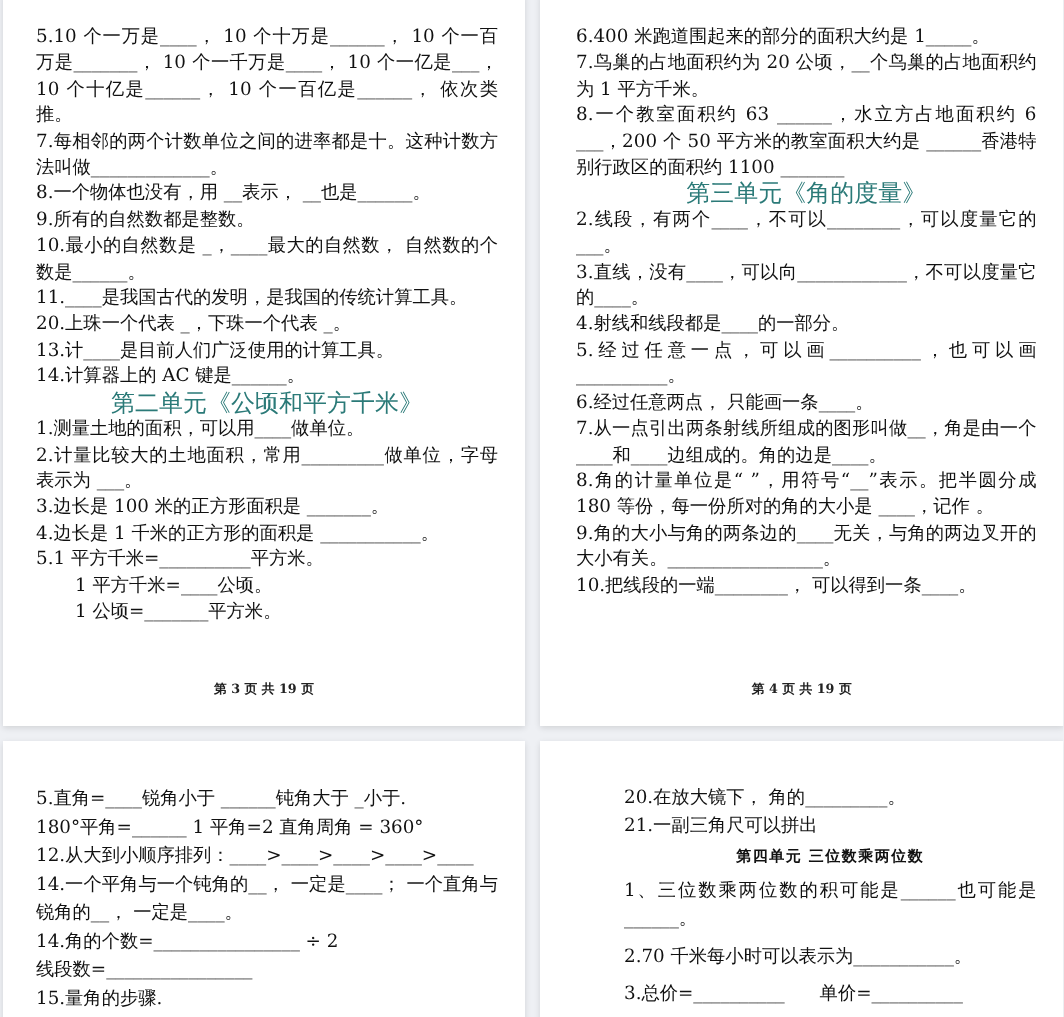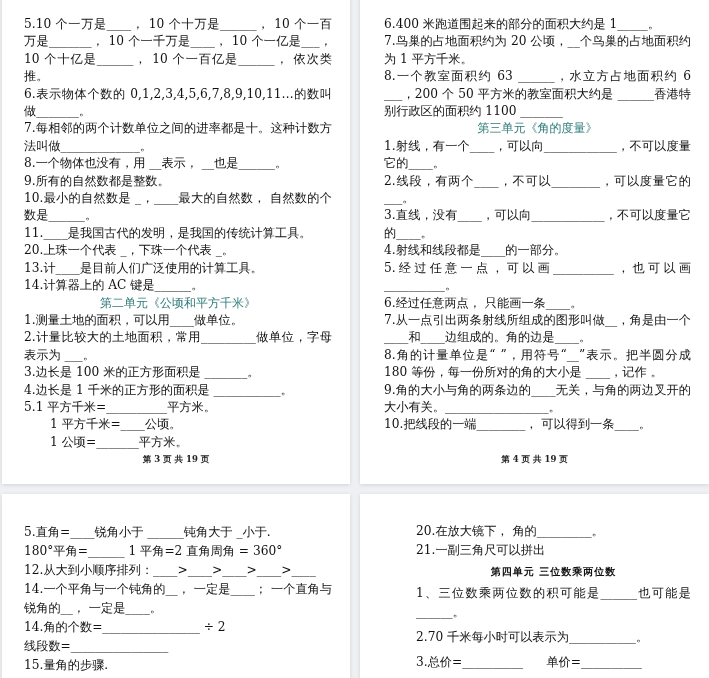--- a/index.html
+++ b/index.html
@@ -18,37 +18,36 @@
   .p3 { left: 2px; top: -4px; width: 348px; height: 488px; }
   .p4 { left: 360px; top: -4px; width: 349px; height: 488px; }
   .p5 { left: 2px; top: 494px; width: 348px; height: 190px; }
   .p6 { left: 360px; top: 494px; width: 349px; height: 190px; }
   .content { position: absolute; left: 22px; right: 18px; font-size: 12.2px; line-height: 17.4px; }
   .p3 .content { top: 20px; }
   .p4 .content { top: 20px; left: 24px; }
   .p5 .content { top: 29px; line-height: 19px; }
   .p6 .content { top: 28px; left: 24px; line-height: 19px; margin-left: 32px; }
   .line { white-space: normal; text-align: justify; }
-  .sec { color: #2b7a78; text-align: center; font-size: 12px; }
+  .sec { color: #2b7a78; text-align: center; font-size: 16px; }
   .sec-black { color: #111; text-align: center; font-size: 10px; font-weight: bold; letter-spacing: 1px; line-height: 24px; }
   .indent { padding-left: 26px; }
   .gap { height: 6px; }
   .footer {
     position: absolute; left: 0; right: 0; text-align: center;
     font-size: 8.5px; font-weight: bold; color: #222;
   }
   .p3 .footer, .p4 .footer { top: 458px; }
 </style>
 </head>
 <body>
 
 <div class="page p3">
   <div class="content">
     <div class="line">5.10 个一万是____， 10 个十万是______， 10 个一百万是_______， 10 个一千万是____， 10 个一亿是___， 10 个十亿是______， 10 个一百亿是______， 依次类推。</div>
-    <div class="line">6.表示物体个数的 0,1,2,3,4,5,6,7,8,9,10,11…的数叫做_______。</div>
     <div class="line">7.每相邻的两个计数单位之间的进率都是十。这种计数方法叫做_____________。</div>
     <div class="line">8.一个物体也没有，用 __表示， __也是______。</div>
     <div class="line">9.所有的自然数都是整数。</div>
     <div class="line">10.最小的自然数是 _，____最大的自然数， 自然数的个数是______。</div>
     <div class="line">11.____是我国古代的发明，是我国的传统计算工具。</div>
     <div class="line">20.上珠一个代表 _，下珠一个代表 _。</div>
     <div class="line">13.计____是目前人们广泛使用的计算工具。</div>
     <div class="line">14.计算器上的 AC 键是______。</div>
     <div class="sec">第二单元《公顷和平方千米》</div>
     <div class="line">1.测量土地的面积，可以用____做单位。</div>
@@ -61,21 +60,20 @@
   </div>
   <div class="footer">第 3 页 共 19 页</div>
 </div>
 
 <div class="page p4">
   <div class="content">
     <div class="line">6.400 米跑道围起来的部分的面积大约是 1_____。</div>
     <div class="line">7.鸟巢的占地面积约为 20 公顷，__个鸟巢的占地面积约为 1 平方千米。</div>
     <div class="line">8.一个教室面积约 63 ______，水立方占地面积约 6 ___，200 个 50 平方米的教室面积大约是 ______香港特别行政区的面积约 1100 _______</div>
     <div class="sec">第三单元《角的度量》</div>
-    <div class="line">1.射线，有一个____，可以向____________，不可以度量它的____。</div>
     <div class="line">2.线段，有两个____，不可以________，可以度量它的___。</div>
     <div class="line">3.直线，没有____，可以向____________，不可以度量它的____。</div>
     <div class="line">4.射线和线段都是____的一部分。</div>
     <div class="line">5.经过任意一点，可以画__________，也可以画__________。</div>
     <div class="line">6.经过任意两点， 只能画一条____。</div>
     <div class="line">7.从一点引出两条射线所组成的图形叫做__，角是由一个____和____边组成的。角的边是____。</div>
     <div class="line">8.角的计量单位是“ ”，用符号“__”表示。把半圆分成 180 等份，每一份所对的角的大小是 ____，记作 。</div>
     <div class="line">9.角的大小与角的两条边的____无关，与角的两边叉开的大小有关。_________________。</div>
     <div class="line">10.把线段的一端________， 可以得到一条____。</div>
   </div>

